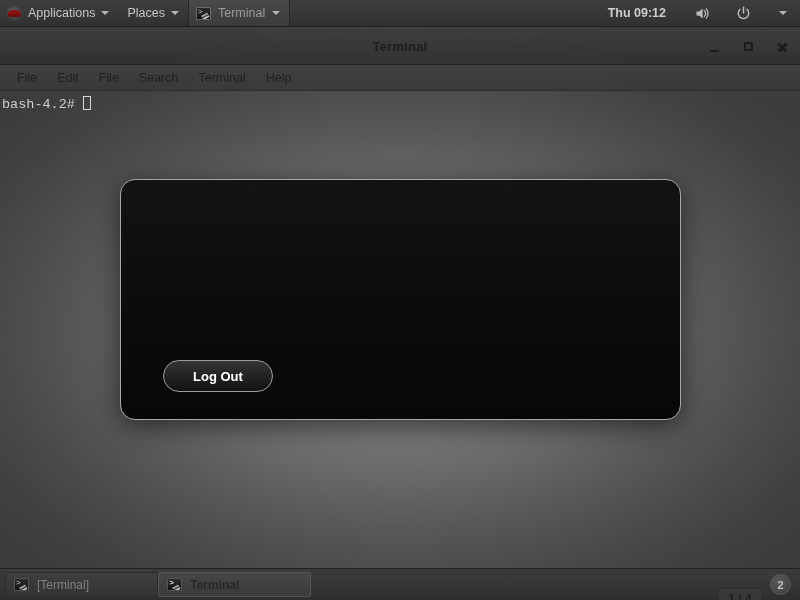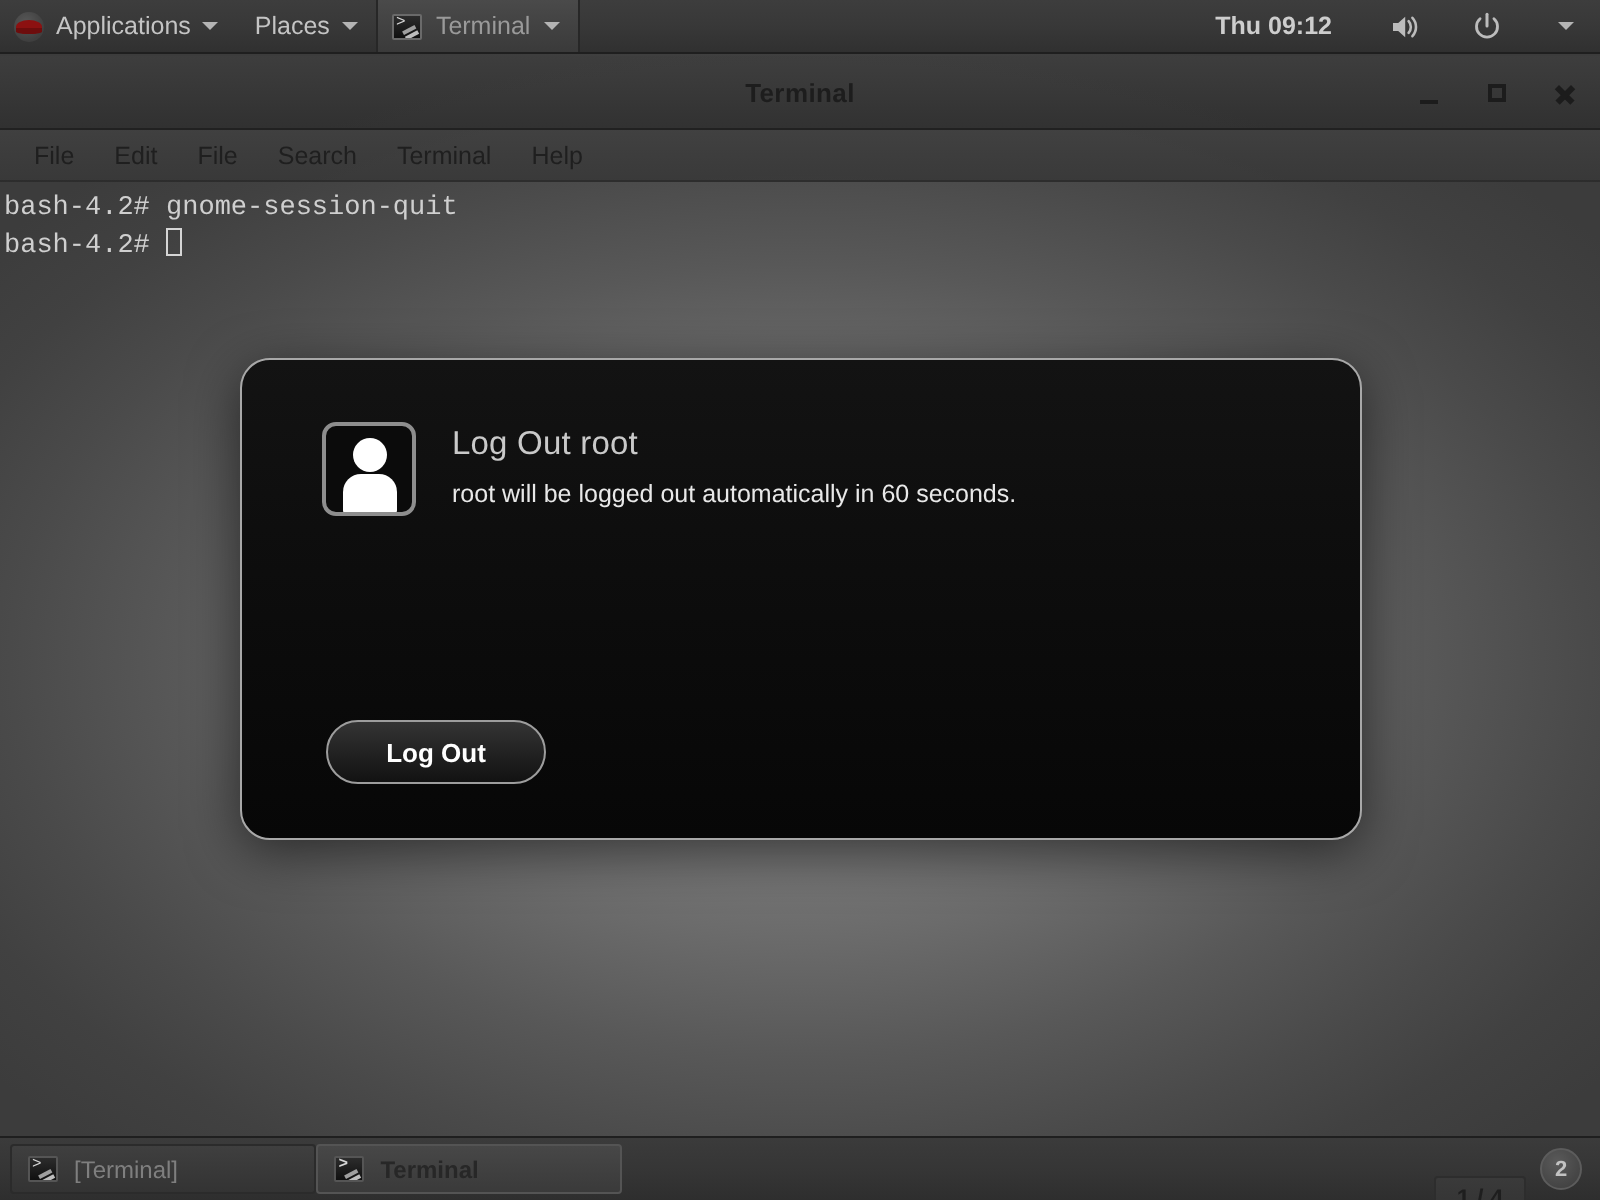--- a/index.html
+++ b/index.html
@@ -292,37 +292,26 @@
   <div id="menu-bar">
     <div class="menu-item">File</div>
     <div class="menu-item">Edit</div>
     <div class="menu-item">File</div>
     <div class="menu-item">Search</div>
     <div class="menu-item">Terminal</div>
     <div class="menu-item">Help</div>
   </div>
 
   <div id="term-body">
-    <div class="term-line">bash-4.2# gnome-session-quit</div>
     <div class="term-line"><span>bash-4.2# </span><span class="cursor-block"></span></div>
   </div>
 </div>
 
 <div id="logout-dialog">
 
-  <div id="dialog-head">
-    <div id="avatar">
-      <span class="head"></span>
-        <span class="body"></span>
-    </div>
-    <div id="dialog-text">
-      <div id="dialog-title">Log Out root</div>
-      <div id="dialog-message">root will be logged out automatically in 60 seconds.</div>
-    </div>
-  </div>
 
   <div id="dialog-buttons">
     <div class="dlg-btn">Log Out</div>
   </div>
 </div>
 
 <div id="bottom-panel">
 
   <div class="task-btn">
     <span class="term-ico"></span>

